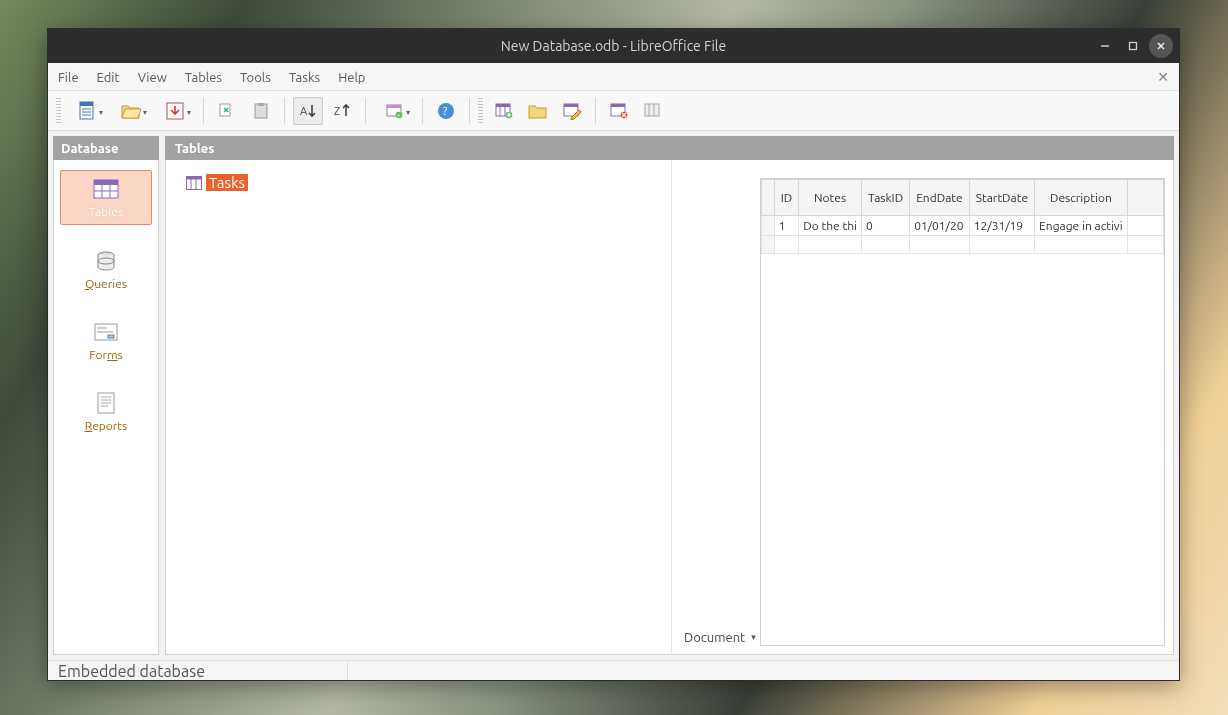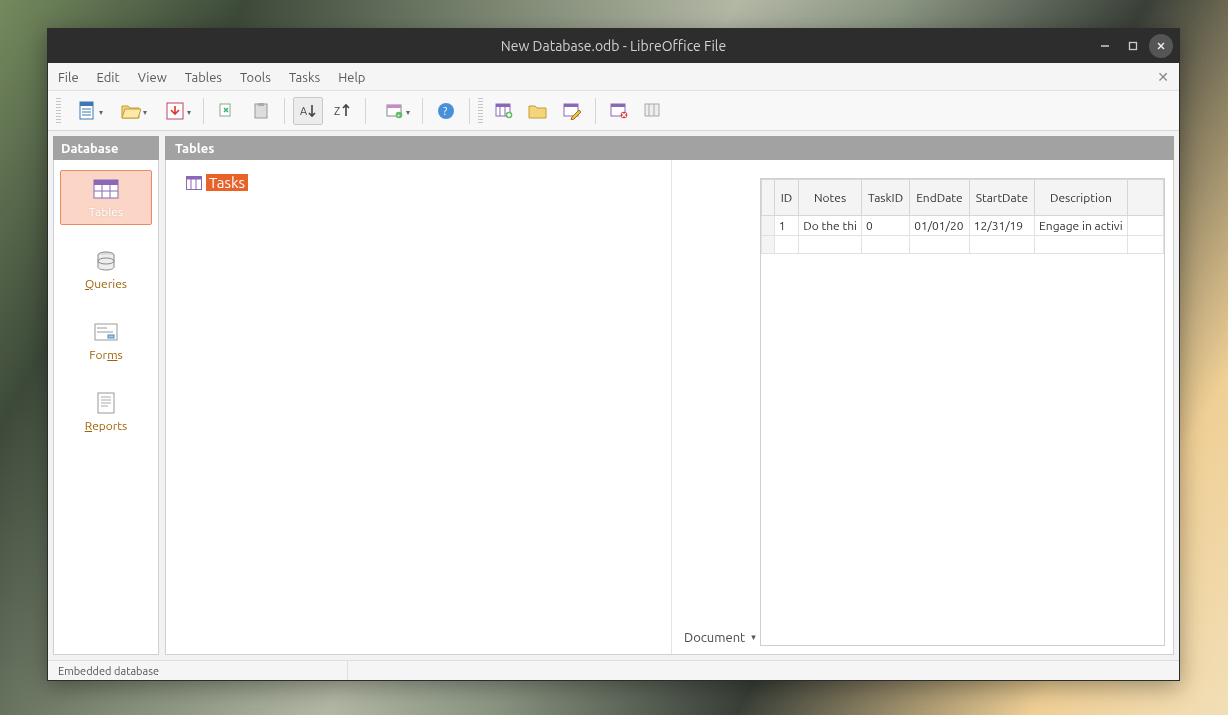--- a/index.html
+++ b/index.html
@@ -74,21 +74,21 @@
   .table-entry .tlabel { background:#e8622a; color:#fff; padding:0 3px; font-size:15px;}
   .previewcol { flex:1; border-left:1px solid #e5e5e5; display:flex; flex-direction:row; padding:8px;}
   .doc-drop { align-self:flex-end; font-size:13px; color:#4a4a4a; display:flex; align-items:center; gap:6px; padding:2px 4px;}
   .doc-drop:after { content:"▾"; font-size:9px; color:#555;}
   .gridwrap { margin-top:10px; border:1px solid #cfcfcf; flex:1; overflow:hidden; background:#fff;}
   table.pgrid { border-collapse:collapse; width:100%; font-size:12px; color:#333;}
   table.pgrid th { background:#f4f4f4; border:1px solid #d6d6d6; font-weight:normal; padding:3px 6px; height:36px;}
   table.pgrid td { border:1px solid #e2e2e2; padding:3px 4px; height:18px; white-space:nowrap; overflow:hidden;}
   table.pgrid th.rowh, table.pgrid td.rowh { width:10px; background:#f4f4f4;}
 
-  .statusbar { height:20px; background:#f5f5f5; border-top:1px solid #dedede; display:flex; align-items:center; font-size:11px; color:#555;}
+  .statusbar { height:20px; background:#f5f5f5; border-top:1px solid #dedede; display:flex; align-items:center; font-size:16px; color:#555;}
   .statusbar .cell { padding:0 10px; border-right:1px solid #dedede; height:100%; display:flex; align-items:center; min-width:300px;}
 
   
   .svg-doc { width:18px; height:20px;}
 </style>
 </head>
 <body>
 
 <div class="window">
 

